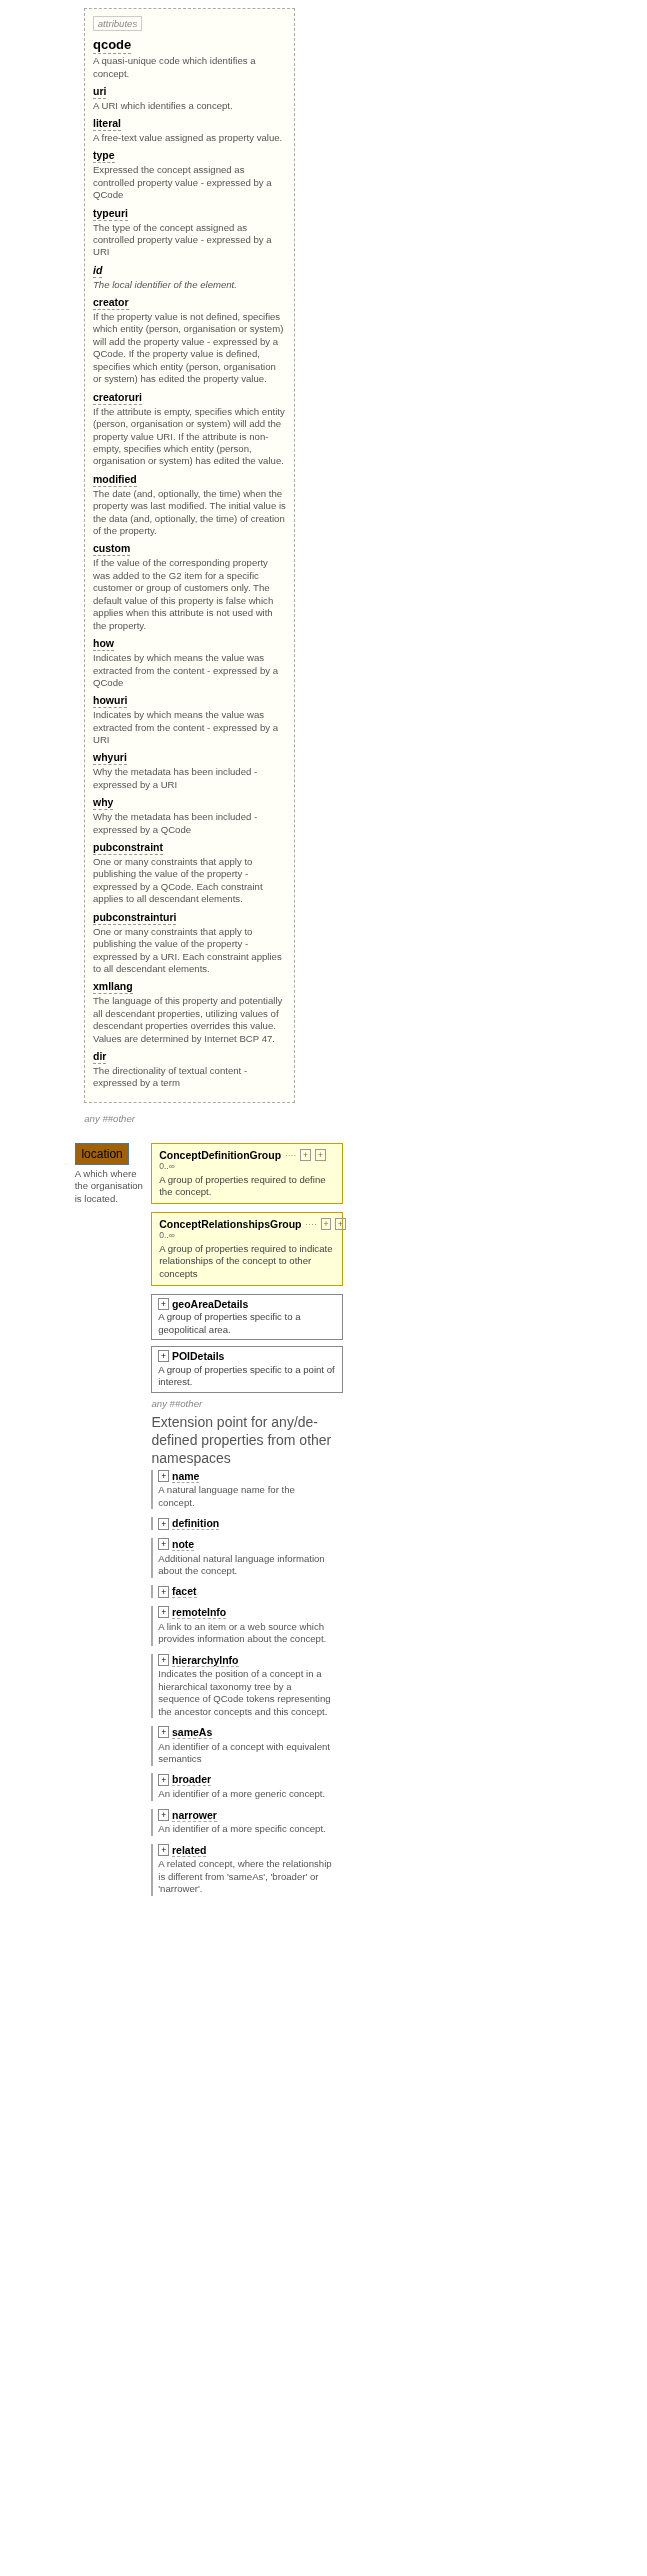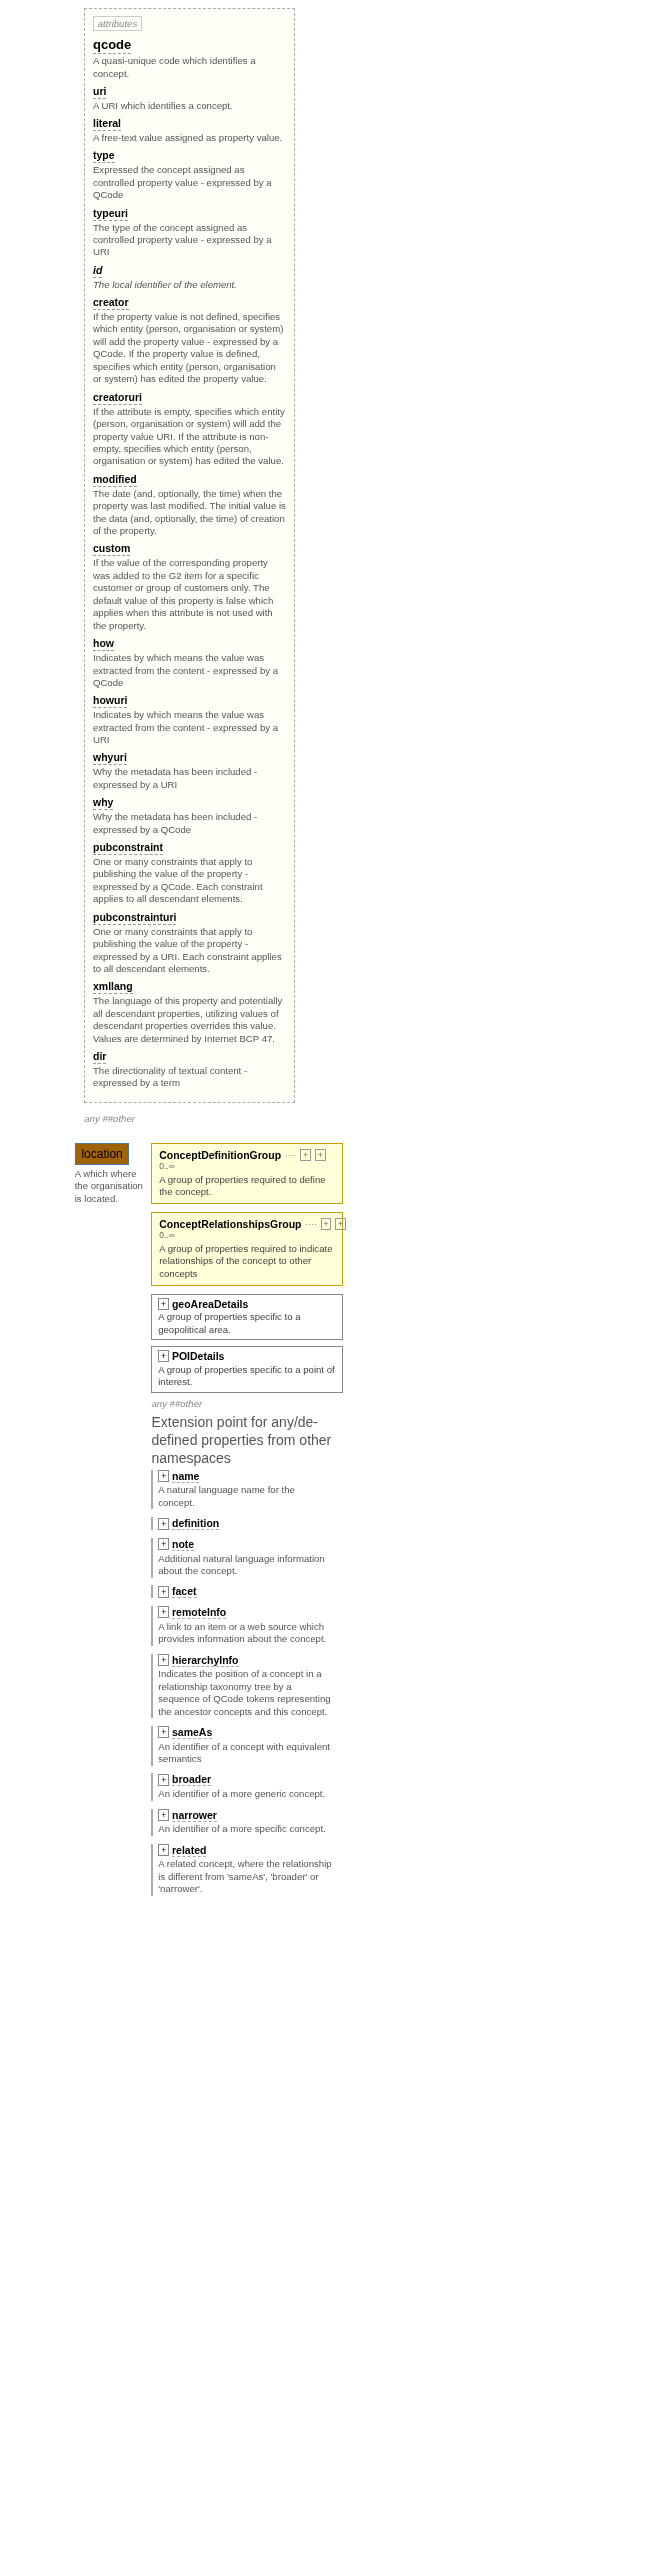--- a/index.html
+++ b/index.html
@@ -165,21 +165,21 @@
                         <span style="font-size: 8.6px; border: 1px solid rgb(136, 136, 136); padding: 0px 1.9px;">+</span>
                         <span style="font-weight: bold; font-size: 10.5px; color: rgb(0, 0, 0); border-bottom: 1px dashed rgb(170, 170, 170);">remoteInfo</span>
                       </div>
                       <div style="font-size: 9.6px; color: rgb(85, 85, 85); line-height: 1.3; margin-top: 1.9px;">A link to an item or a web source which provides information about the concept.</div>
                     </div>
                     <div style="margin-bottom: 7.7px; border-left: 2.9px solid rgb(170, 170, 170); padding-left: 4.8px;">
                       <div style="display: flex; align-items: center; gap: 2.9px;">
                         <span style="font-size: 8.6px; border: 1px solid rgb(136, 136, 136); padding: 0px 1.9px;">+</span>
                         <span style="font-weight: bold; font-size: 10.5px; color: rgb(0, 0, 0); border-bottom: 1px dashed rgb(170, 170, 170);">hierarchyInfo</span>
                       </div>
-                      <div style="font-size: 9.6px; color: rgb(85, 85, 85); line-height: 1.3; margin-top: 1.9px;">Indicates the position of a concept in a relationship taxonomy tree by a sequence of QCode tokens representing the ancestor concepts and this concept.</div>
+                      <div style="font-size: 9.6px; color: rgb(85, 85, 85); line-height: 1.3; margin-top: 1.9px;">Indicates the position of a concept in a hierarchical taxonomy tree by a sequence of QCode tokens representing the ancestor concepts and this concept.</div>
                     </div>
                     <div style="margin-bottom: 7.7px; border-left: 2.9px solid rgb(170, 170, 170); padding-left: 4.8px;">
                       <div style="display: flex; align-items: center; gap: 2.9px;">
                         <span style="font-size: 8.6px; border: 1px solid rgb(136, 136, 136); padding: 0px 1.9px;">+</span>
                         <span style="font-weight: bold; font-size: 10.5px; color: rgb(0, 0, 0); border-bottom: 1px dashed rgb(170, 170, 170);">sameAs</span>
                       </div>
                       <div style="font-size: 9.6px; color: rgb(85, 85, 85); line-height: 1.3; margin-top: 1.9px;">An identifier of a concept with equivalent semantics</div>
                     </div>
                     <div style="margin-bottom: 7.7px; border-left: 2.9px solid rgb(170, 170, 170); padding-left: 4.8px;">
                       <div style="display: flex; align-items: center; gap: 2.9px;">

